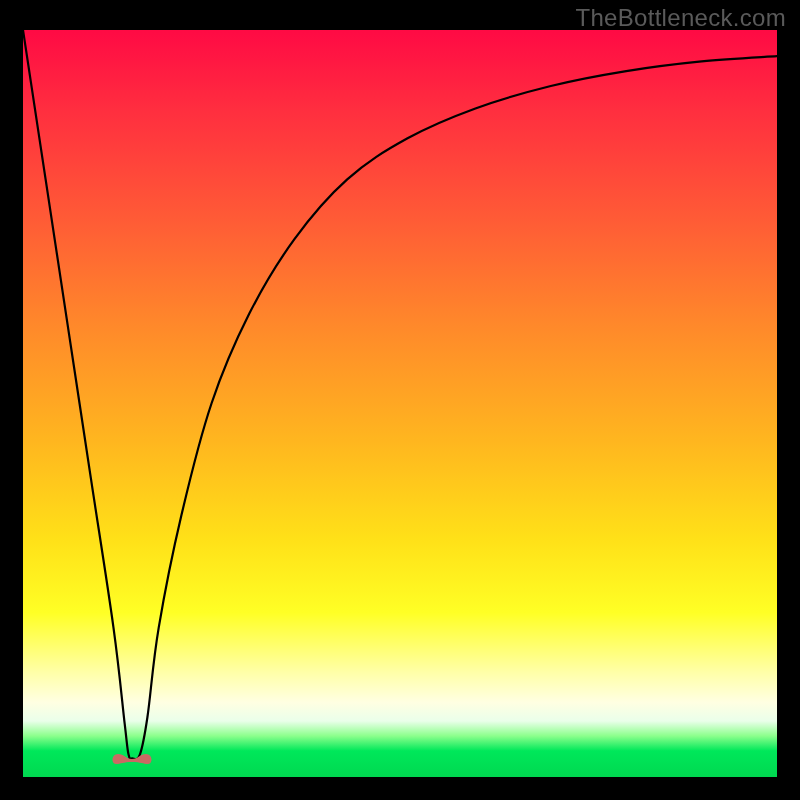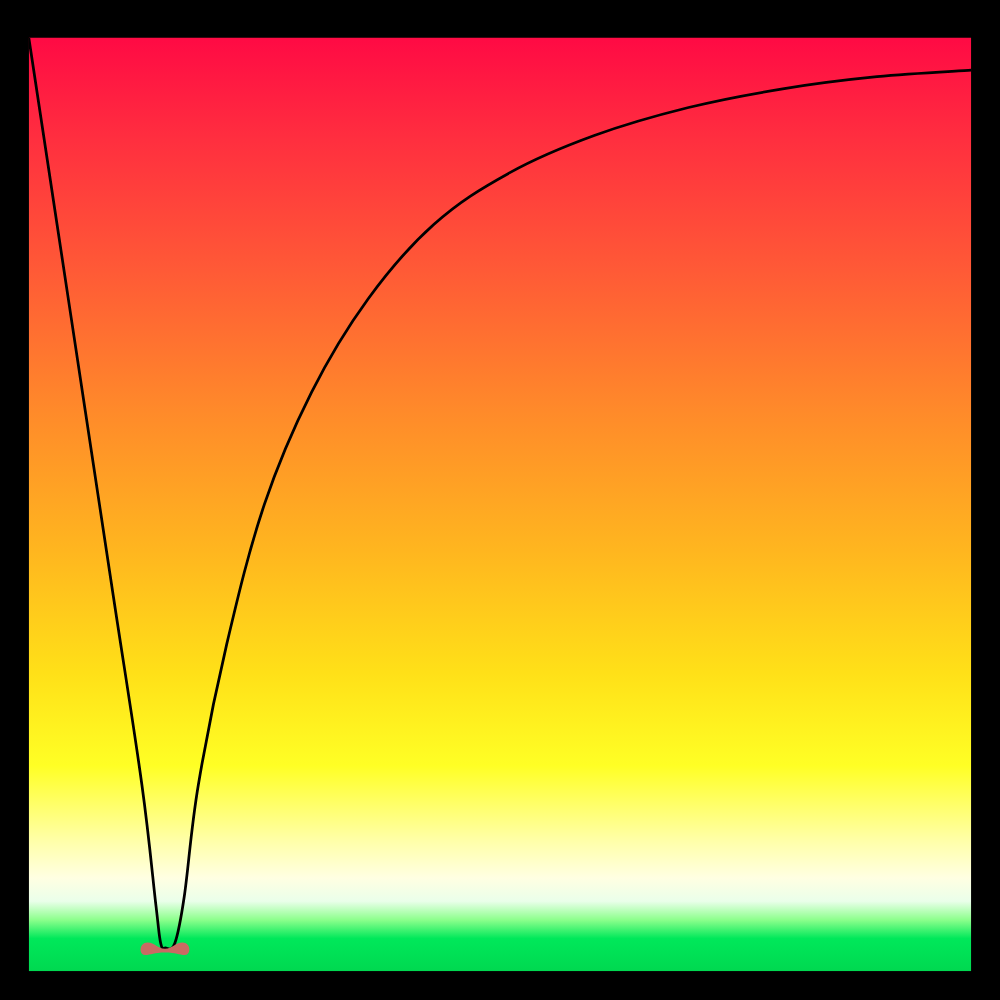--- a/index.html
+++ b/index.html
@@ -74,20 +74,21 @@
     fill: #c96a63;
     stroke: #000;
     stroke-width: 0; 
   }
 </style>
 </head>
 <body>
 
 <div class="frame">
 
+  <div class="watermark">TheBottleneck.com</div>
 
   <div class="plot">
     <div class="gradient"></div>
 
     <svg class="curve" viewBox="0 0 754 747" preserveAspectRatio="none">
       <path id="curve-path" d="M 0.00 0.00 C 4.07 26.89, 14.48 95.62, 22.62 149.40 C 30.76 203.18, 37.10 245.02, 45.24 298.80 C 53.38 352.58, 59.72 394.42, 67.86 448.20 C 76.00 501.98, 84.37 553.23, 90.48 597.60 C 96.59 641.97, 99.08 671.85, 101.79 694.71 C 104.50 717.57, 104.20 718.54, 105.56 724.59 C 106.92 730.64, 107.29 728.33, 109.33 728.33 C 111.37 728.33, 114.16 731.99, 116.87 724.59 C 119.58 717.19, 121.02 710.10, 124.41 687.24 C 127.80 664.38, 129.61 633.90, 135.72 597.60 C 141.83 561.30, 148.84 525.89, 158.34 485.55 C 167.84 445.21, 176.29 409.80, 188.50 373.50 C 200.71 337.20, 211.27 313.44, 226.20 283.86 C 241.13 254.28, 253.80 233.36, 271.44 209.16 C 289.08 184.96, 303.86 167.55, 324.22 149.40 C 344.58 131.25, 361.47 121.09, 384.54 108.32 C 407.61 95.54, 426.61 87.85, 452.40 78.43 C 478.19 69.02, 500.66 62.75, 527.80 56.02 C 554.94 49.30, 576.06 45.52, 603.20 41.09 C 630.34 36.65, 651.46 34.06, 678.60 31.37 C 705.74 28.68, 740.43 27.09, 754.00 26.14"></path>
     </svg>
 
     <div class="marker" id="dip-marker" style="left: 109.33px; top: 728.325px;">
       <svg viewBox="0 0 44 24">

